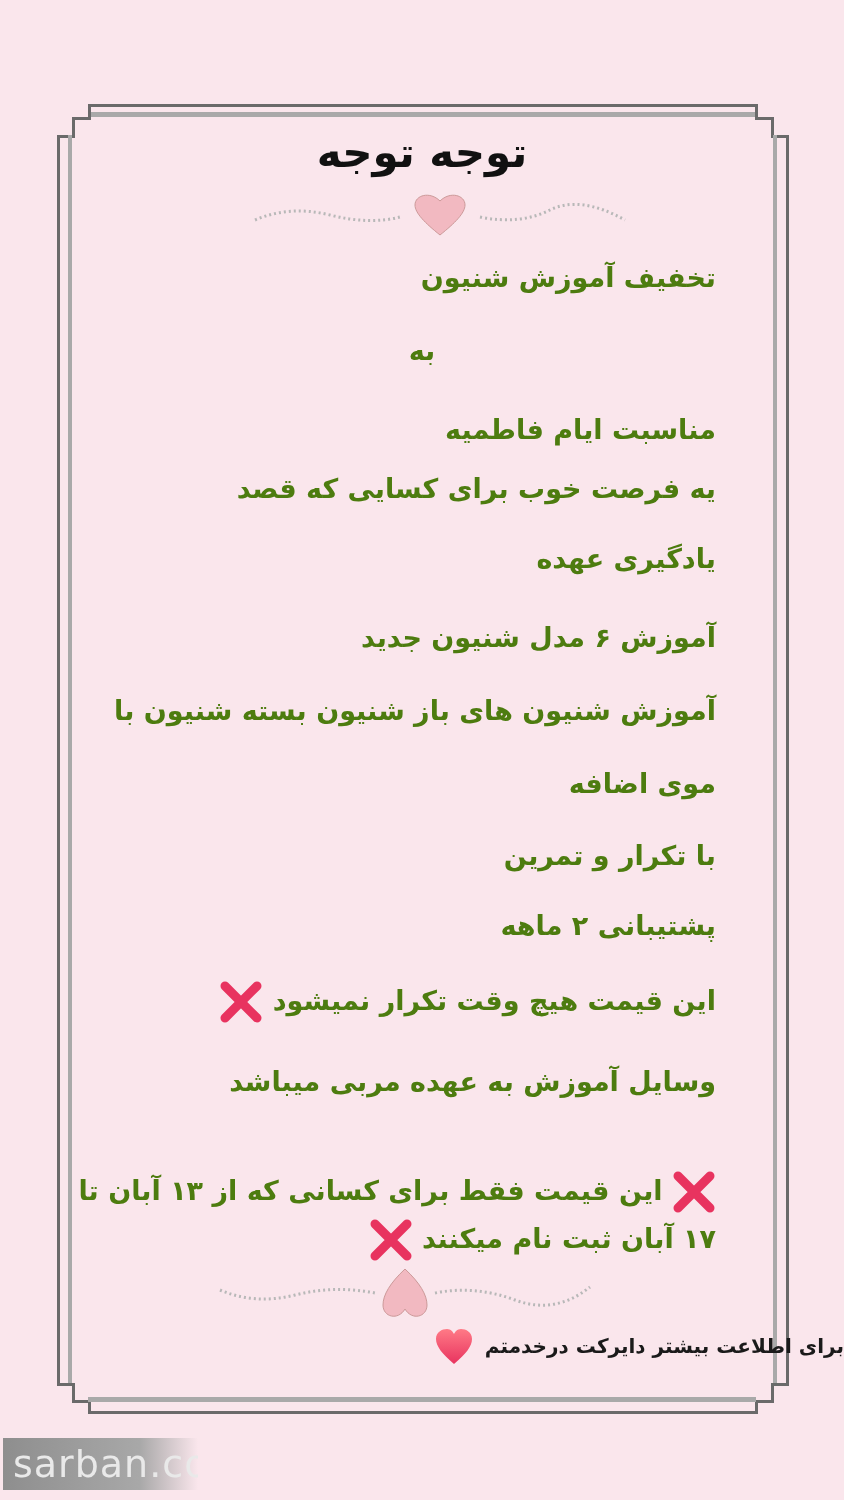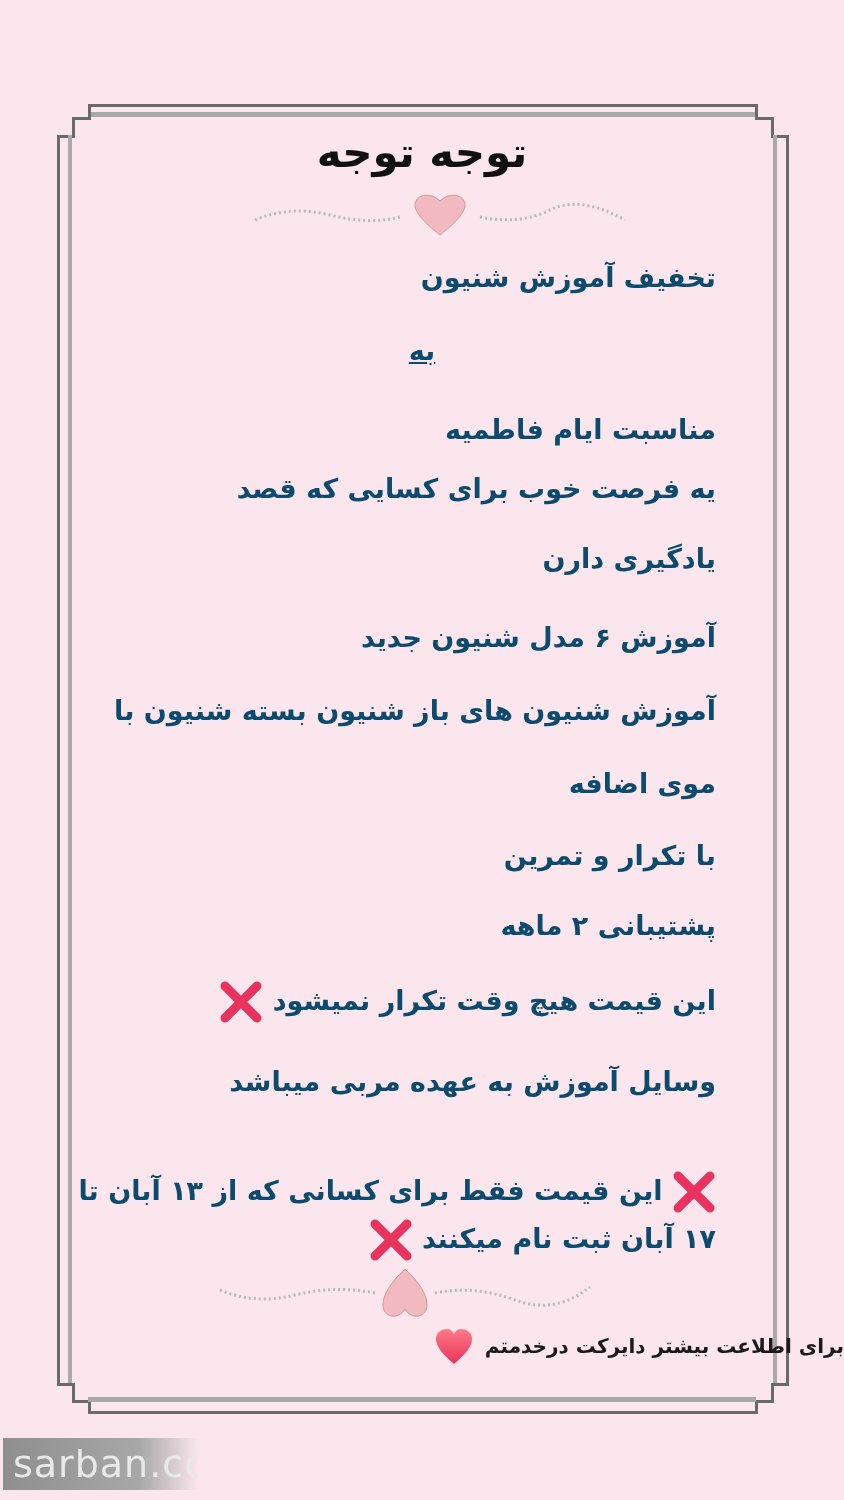--- a/index.html
+++ b/index.html
@@ -12,21 +12,21 @@
   .frame-line { position: absolute; background: #6a6a6a; }
   .frame-line.light { background: #a9a9a9; }
   .title {
     position: absolute; left: 0; width: 844px; top: 128px;
     text-align: center; font-size: 42px; font-weight: bold; color: #111;
     direction: rtl;
   }
   .divider { position: absolute; left: 250px; width: 380px; height: 60px; }
   .line {
     position: absolute; right: 128px; font-size: 27px; font-weight: bold;
-    color: #0c4a6e; direction: rtl; text-align: right; white-space: nowrap;
+    color: #4d7c0f; direction: rtl; text-align: right; white-space: nowrap;
   }
   .line.center { right: auto; left: 0; width: 844px; text-align: center; }
   .xmark { display: inline-block; vertical-align: middle; width: 44px; height: 44px; }
   .footer {
     position: absolute; left: 0; width: 844px; top: 1328px;
     text-align: right; direction: rtl; font-size: 20px; font-weight: bold; color: #1a1a1a;
   }
   .heart-emoji { display: inline-block; vertical-align: middle; width: 40px; height: 38px; margin-right: 4px; }
   .watermark {
     position: absolute; left: 3px; top: 1438px; width: 195px; height: 52px;
@@ -76,24 +76,24 @@
 
 <div class="title">توجه توجه</div>
 
 <svg class="divider" style="top:185px;" viewBox="0 0 380 60">
   <path d="M5 35 Q40 20 80 30 T150 32" stroke="#b8b8b8" stroke-width="3" fill="none" stroke-dasharray="2 3"></path>
   <path d="M230 32 Q270 40 300 25 T375 35" stroke="#b8b8b8" stroke-width="3" fill="none" stroke-dasharray="2 3"></path>
   <path d="M190 50 C175 38 165 28 165 20 C165 10 180 6 190 16 C200 6 215 10 215 20 C215 28 205 38 190 50 Z" fill="#f2b9c1" stroke="#c99" stroke-width="1"></path>
 </svg>
 
 <div class="line" style="top:262px;">تخفیف آموزش شنیون</div>
-<div class="line center" style="top:335px;text-decoration:underline;">به</div>
+<div class="line center" style="top:335px;">به</div>
 <div class="line" style="top:402px;margin-top:12px;">مناسبت ایام فاطمیه</div>
 <div class="line" style="top:473px;">یه فرصت خوب برای کسایی که قصد</div>
-<div class="line" style="top:543px;">یادگیری دارن</div>
+<div class="line" style="top:543px;">یادگیری عهده</div>
 <div class="line" style="top:622px;">آموزش ۶ مدل شنیون جدید</div>
 <div class="line" style="top:695px;margin-left:30px;">آموزش شنیون های باز شنیون بسته شنیون با</div>
 <div class="line" style="top:768px;">موی اضافه</div>
 <div class="line" style="top:840px;">با تکرار و تمرین</div>
 <div class="line" style="top:910px;">پشتیبانی ۲ ماهه</div>
 
 <div class="line" style="top:980px;">
   <span>این قیمت هیچ وقت تکرار نمیشود</span>
   <svg class="xmark" viewBox="0 0 44 44">
     <path d="M6 6 L38 38 M38 6 L6 38" stroke="#e8335f" stroke-width="9" stroke-linecap="round"></path>

